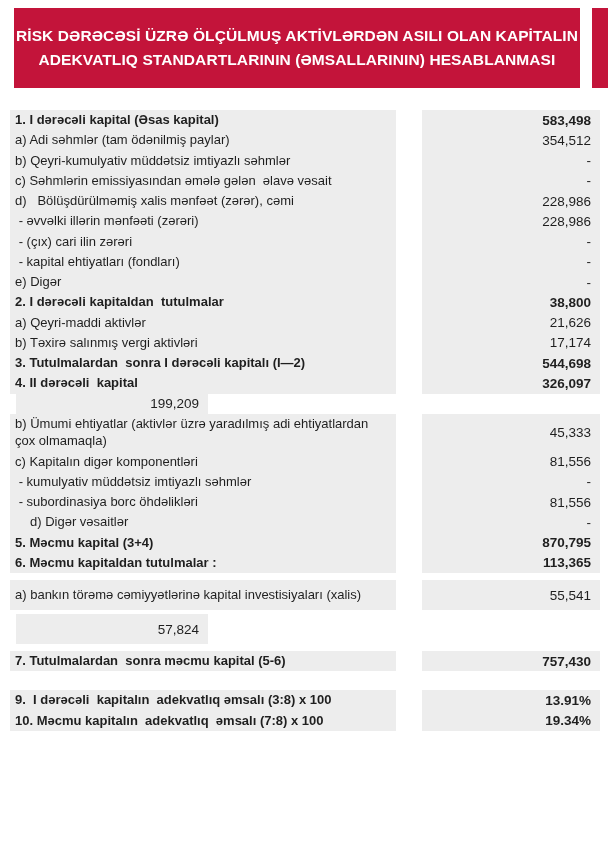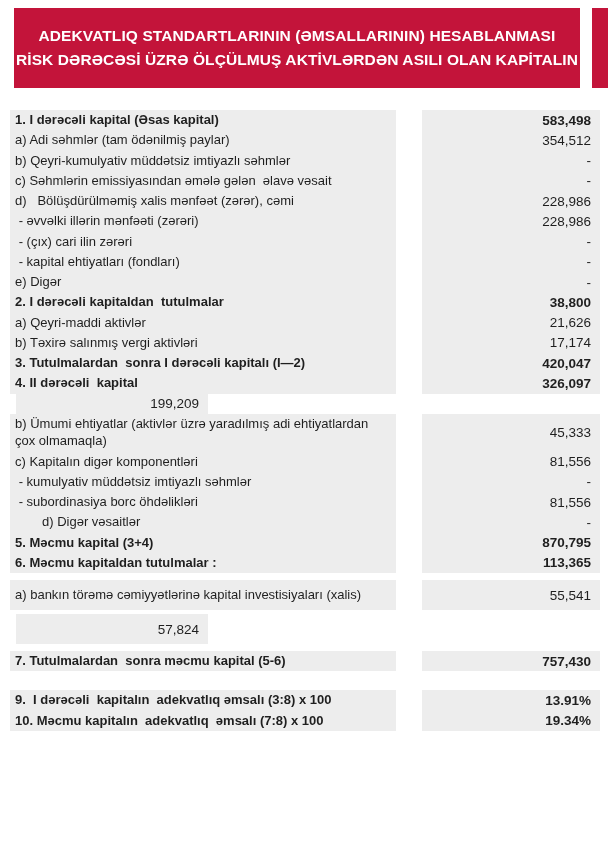--- a/index.html
+++ b/index.html
@@ -69,33 +69,33 @@
     width: 192px;
     margin-left: 6px;
     justify-content: flex-end;
     padding: 2px 9px 2px 4px;
     font-size: 13.5px;
   }
   .row.bold .cell.label,
   .row.bold .cell.value { font-weight: bold; }
   .row.twoline .cell { min-height: 38px; }
   .row.tall .cell { min-height: 30px; }
-  .row.indent .cell.label { padding-left: 32px; }
+  .row.indent .cell.label { padding-left: 20px; }
   .row.gap-sm { margin-top: 4px; }
   .row.gap-md { margin-top: 7px; }
   .row.gap-lg { margin-top: 19px; }
 </style>
 </head>
 <body>
 
 <div class="page">
 
   <div class="banner">
+    <div>RİSK DƏRƏCƏSİ ÜZRƏ ÖLÇÜLMUŞ AKTİVLƏRDƏN ASILI OLAN KAPİTALIN</div>
     <div>ADEKVATLIQ STANDARTLARININ (ƏMSALLARININ) HESABLANMASI</div>
-    <div>RİSK DƏRƏCƏSİ ÜZRƏ ÖLÇÜLMUŞ AKTİVLƏRDƏN ASILI OLAN KAPİTALIN</div>
   </div>
 
   <div class="corner-accent"></div>
 
   <div class="table">
       <div class="row bold">
     <div class="cell label">1. I dərəcəli kapital (Əsas kapital)</div>
     <div class="cell value">583,498</div>
   </div>
       <div class="row">
@@ -137,21 +137,21 @@
       <div class="row">
     <div class="cell label">a) Qeyri-maddi aktivlər</div>
     <div class="cell value">21,626</div>
   </div>
       <div class="row">
     <div class="cell label">b) Təxirə salınmış vergi aktivləri</div>
     <div class="cell value">17,174</div>
   </div>
       <div class="row bold">
     <div class="cell label">3. Tutulmalardan  sonra I dərəcəli kapitalı (I—2)</div>
-    <div class="cell value">420,047</div>
+    <div class="cell value">544,698</div>
   </div>
       <div class="row bold">
     <div class="cell label">4. II dərəcəli  kapital</div>
     <div class="cell value">326,097</div>
   </div>
       <div class="row">
     <div class="cell value">199,209</div>
   </div>
       <div class="row twoline">
     <div class="cell label">b) Ümumi ehtiyatlar (aktivlər üzrə yaradılmış adi ehtiyatlardan çox olmamaqla)</div>

